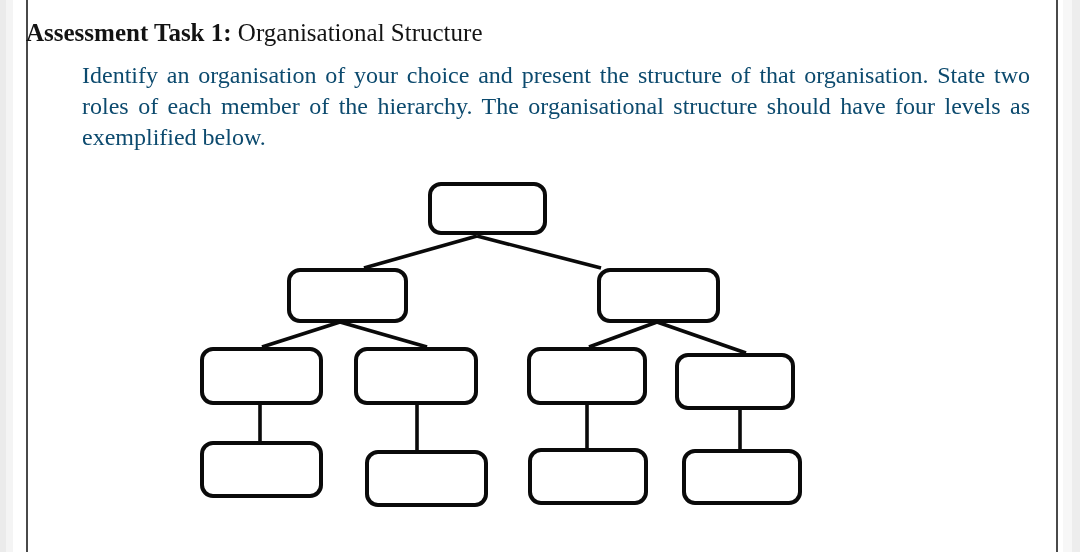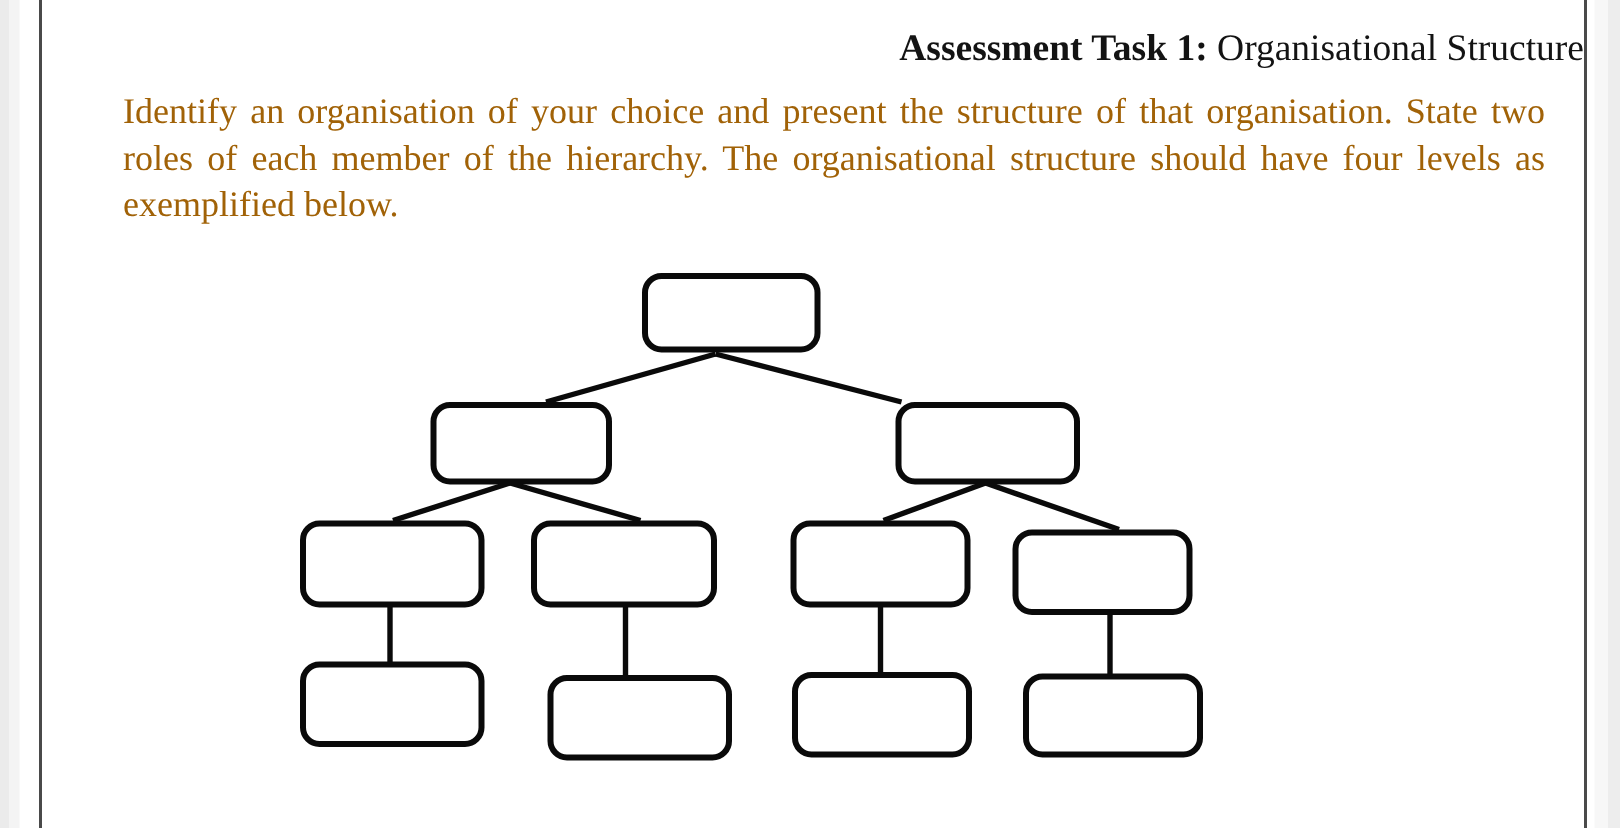--- a/index.html
+++ b/index.html
@@ -37,38 +37,38 @@
   }
   #rule-left  { left: 26px; }
   #rule-right { left: 1056px; }
 
   
   #heading {
     position: absolute;
     left: 26px;
     top: 17px;
     width: 1030px;
-    text-align: right;
+    text-align: left;
     font-size: 25px;
     line-height: 31px;
     color: #131313;
     white-space: nowrap;
   }
   #heading .hd-strong { font-weight: bold; }
   #heading .hd-rest   { font-weight: normal; }
 
   
   #body-paragraph {
     position: absolute;
     left: 82px;
     top: 60px;
     width: 948px;
     font-size: 24px;
     line-height: 31px;
-    color: #a16207;
+    color: #0c4a6e;
     text-align: justify;
     text-justify: inter-word;
   }
   #body-paragraph > span { display: inline; }
 
   
   #org-chart {
     position: absolute;
     left: 0;
     top: 0;

